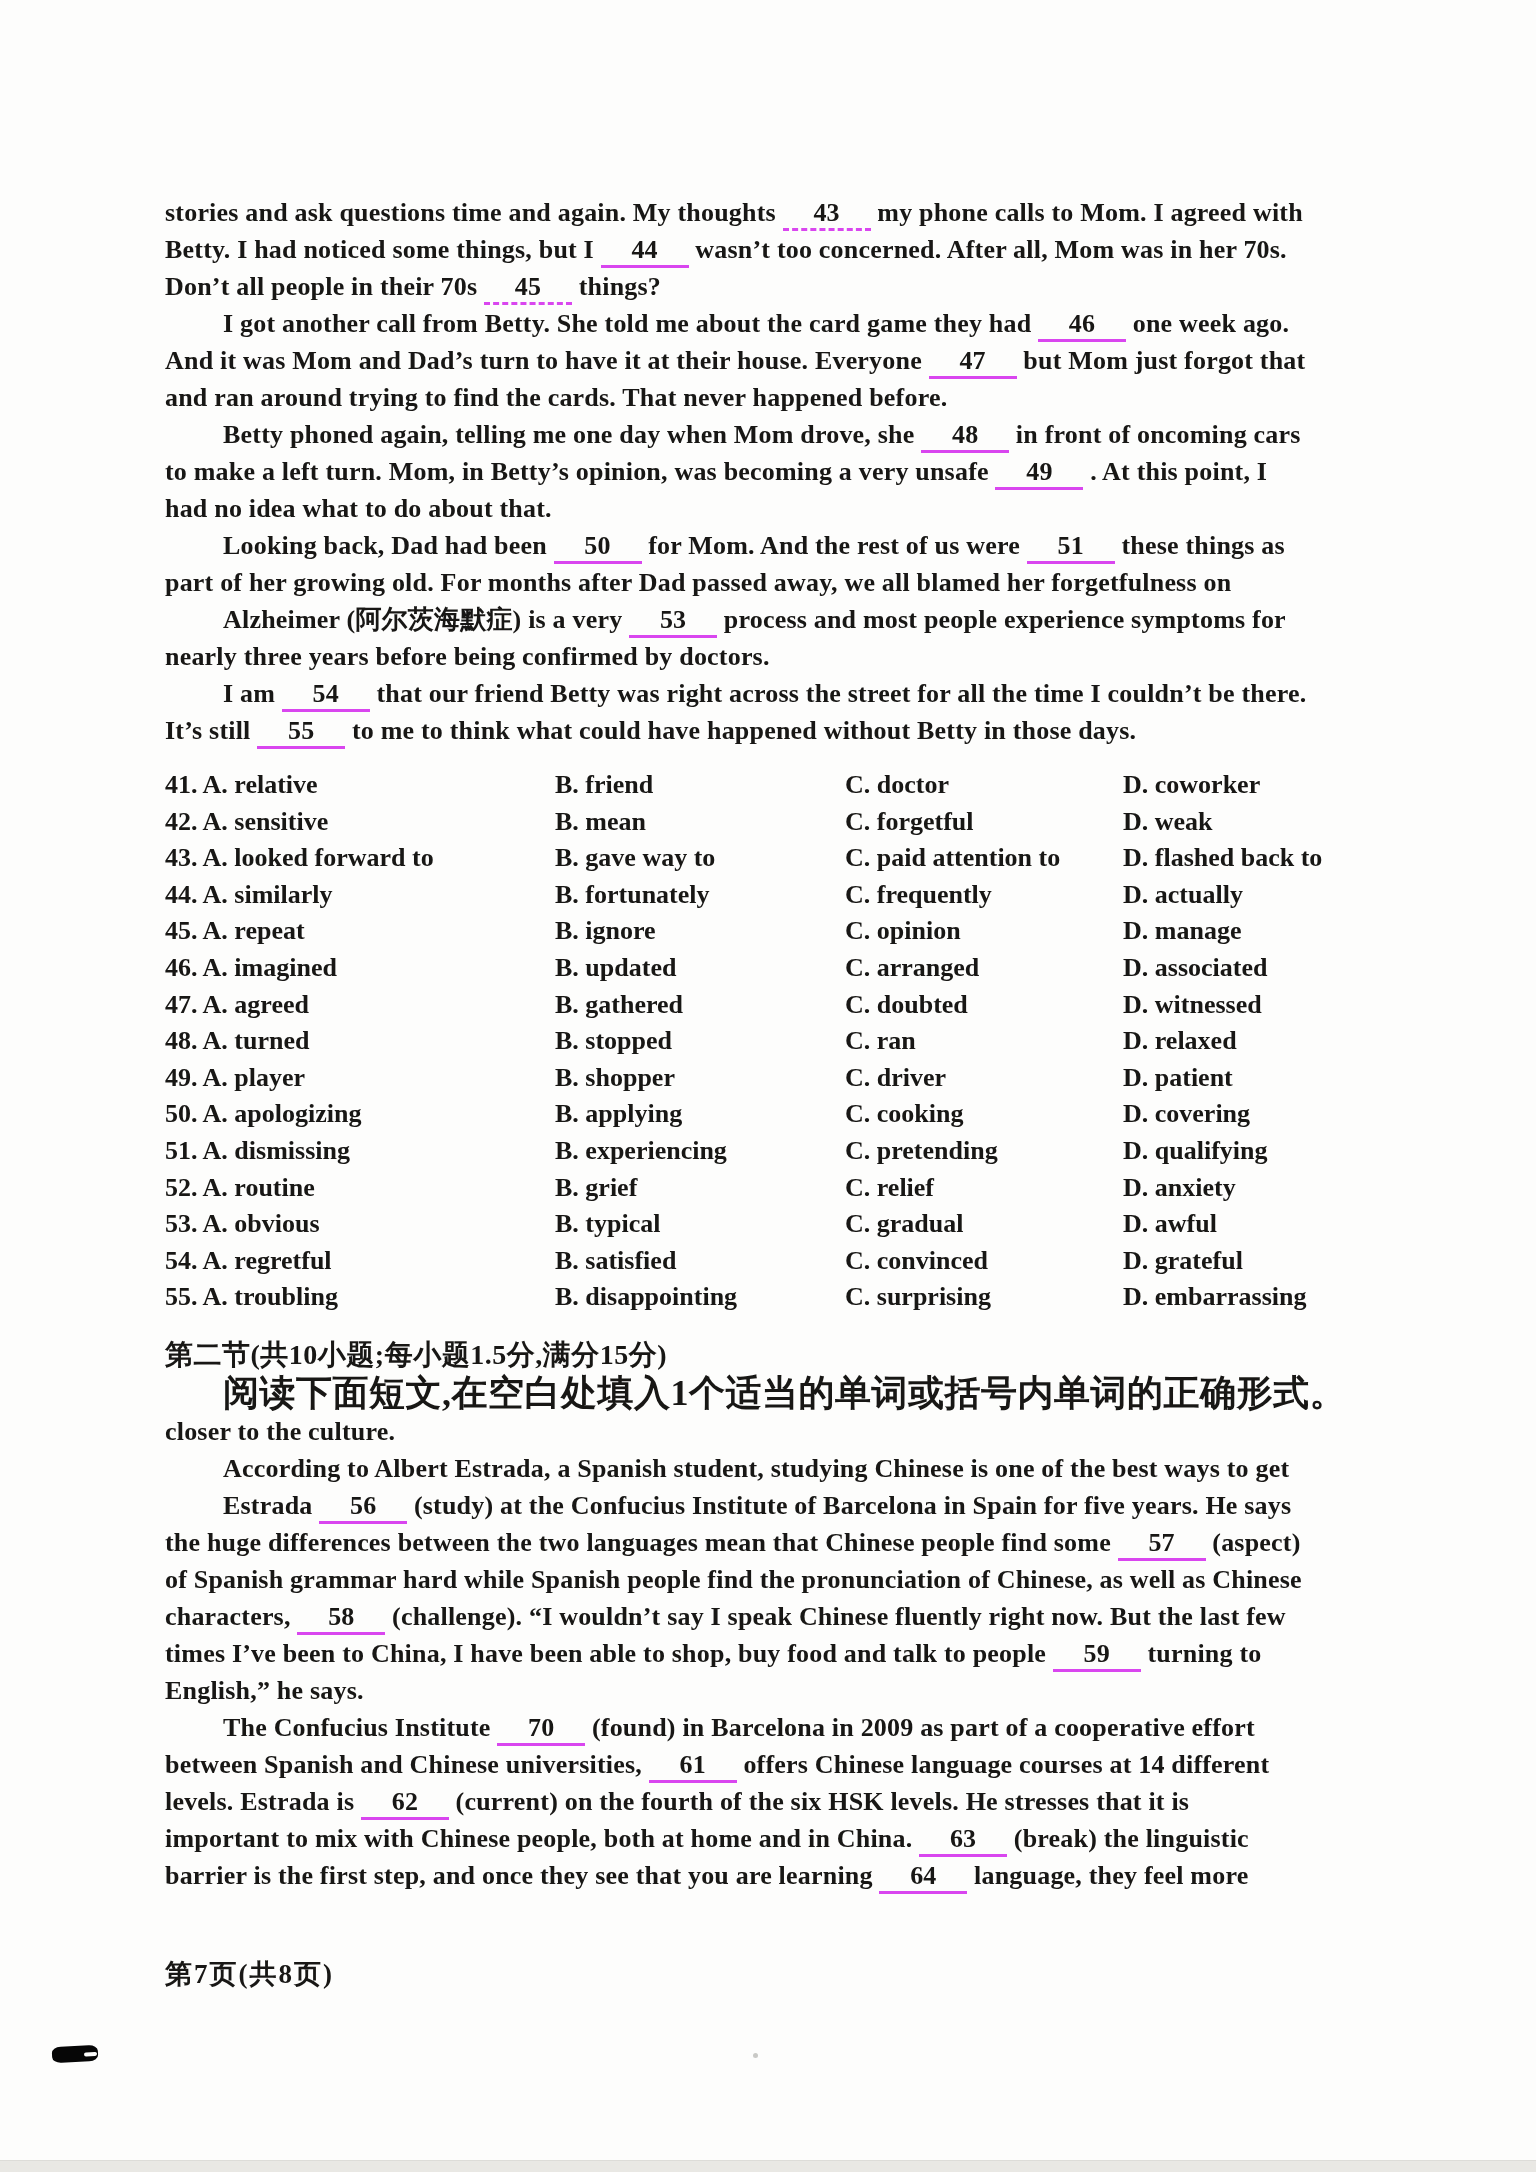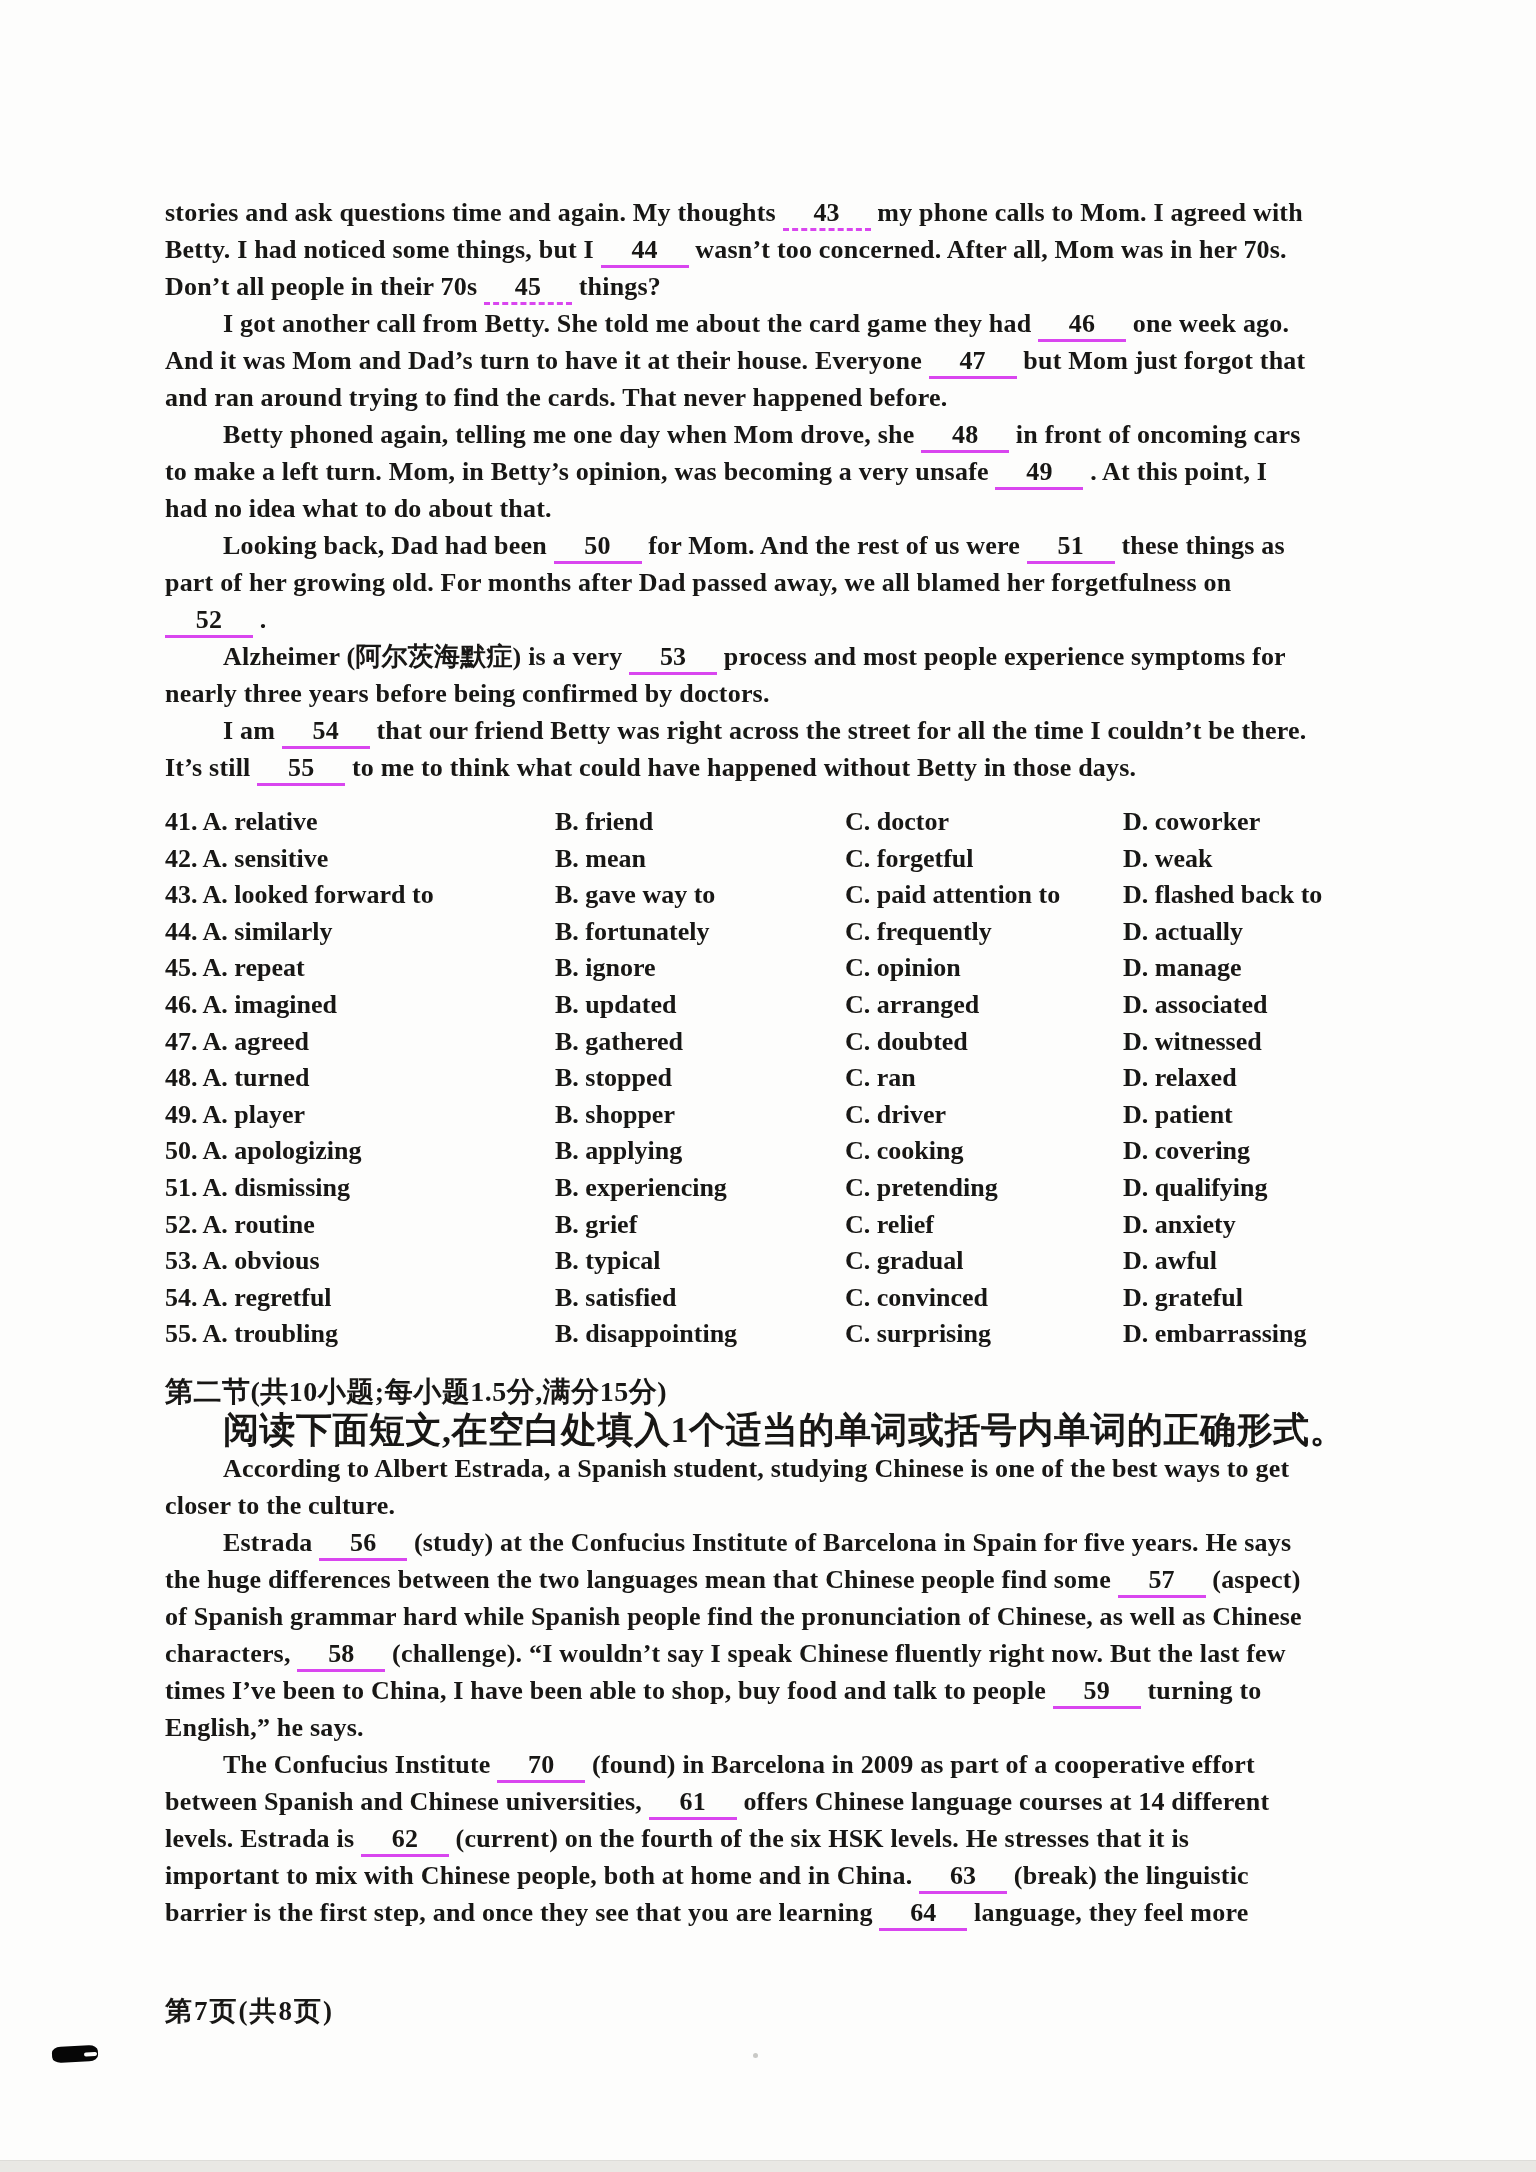--- a/index.html
+++ b/index.html
@@ -56,21 +56,20 @@
       <div class="line"><span>Betty. I had noticed some things, but I </span><span class="blank">44</span><span> wasn’t too concerned. After all, Mom was in her 70s.</span></div>
       <div class="line"><span>Don’t all people in their 70s </span><span class="blank dashed">45</span><span> things?</span></div>
       <div class="line indent"><span>I got another call from Betty. She told me about the card game they had </span><span class="blank">46</span><span> one week ago.</span></div>
       <div class="line"><span>And it was Mom and Dad’s turn to have it at their house. Everyone </span><span class="blank">47</span><span> but Mom just forgot that</span></div>
       <div class="line"><span>and ran around trying to find the cards. That never happened before.</span></div>
       <div class="line indent"><span>Betty phoned again, telling me one day when Mom drove, she </span><span class="blank">48</span><span> in front of oncoming cars</span></div>
       <div class="line"><span>to make a left turn. Mom, in Betty’s opinion, was becoming a very unsafe </span><span class="blank">49</span><span> . At this point, I</span></div>
       <div class="line"><span>had no idea what to do about that.</span></div>
       <div class="line indent"><span>Looking back, Dad had been </span><span class="blank">50</span><span> for Mom. And the rest of us were </span><span class="blank">51</span><span> these things as</span></div>
       <div class="line"><span>part of her growing old. For months after Dad passed away, we all blamed her forgetfulness on</span></div>
-      <div class="line"><span class="blank">52</span><span> .</span></div>
       <div class="line indent"><span>Alzheimer (阿尔茨海默症) is a very </span><span class="blank">53</span><span> process and most people experience symptoms for</span></div>
       <div class="line"><span>nearly three years before being confirmed by doctors.</span></div>
       <div class="line indent"><span>I am </span><span class="blank">54</span><span> that our friend Betty was right across the street for all the time I couldn’t be there.</span></div>
       <div class="line"><span>It’s still </span><span class="blank">55</span><span> to me to think what could have happened without Betty in those days.</span></div>
     </div>
   <div id="options-table" class="options">
       <div class="opt-row">
         <span>41. A. relative</span>
         <span>B. friend</span>
         <span>C. doctor</span>
@@ -157,22 +156,22 @@
       <div class="opt-row">
         <span>55. A. troubling</span>
         <span>B. disappointing</span>
         <span>C. surprising</span>
         <span>D. embarrassing</span>
       </div>
     </div>
   <div class="cn-header">第二节(共10小题;每小题1.5分,满分15分)</div>
   <div class="cn-instruction">阅读下面短文,在空白处填入1个适当的单词或括号内单词的正确形式。</div>
   <div id="section2-passage">
+      <div class="line"><span>closer to the culture.</span></div>
       <div class="line indent"><span>According to Albert Estrada, a Spanish student, studying Chinese is one of the best ways to get</span></div>
-      <div class="line"><span>closer to the culture.</span></div>
       <div class="line indent"><span>Estrada </span><span class="blank">56</span><span> (study) at the Confucius Institute of Barcelona in Spain for five years. He says</span></div>
       <div class="line"><span>the huge differences between the two languages mean that Chinese people find some </span><span class="blank">57</span><span> (aspect)</span></div>
       <div class="line"><span>of Spanish grammar hard while Spanish people find the pronunciation of Chinese, as well as Chinese</span></div>
       <div class="line"><span>characters, </span><span class="blank">58</span><span> (challenge). “I wouldn’t say I speak Chinese fluently right now. But the last few</span></div>
       <div class="line"><span>times I’ve been to China, I have been able to shop, buy food and talk to people </span><span class="blank">59</span><span> turning to</span></div>
       <div class="line"><span>English,” he says.</span></div>
       <div class="line indent"><span>The Confucius Institute </span><span class="blank">70</span><span> (found) in Barcelona in 2009 as part of a cooperative effort</span></div>
       <div class="line"><span>between Spanish and Chinese universities, </span><span class="blank">61</span><span> offers Chinese language courses at 14 different</span></div>
       <div class="line"><span>levels. Estrada is </span><span class="blank">62</span><span> (current) on the fourth of the six HSK levels. He stresses that it is</span></div>
       <div class="line"><span>important to mix with Chinese people, both at home and in China. </span><span class="blank">63</span><span> (break) the linguistic</span></div>

